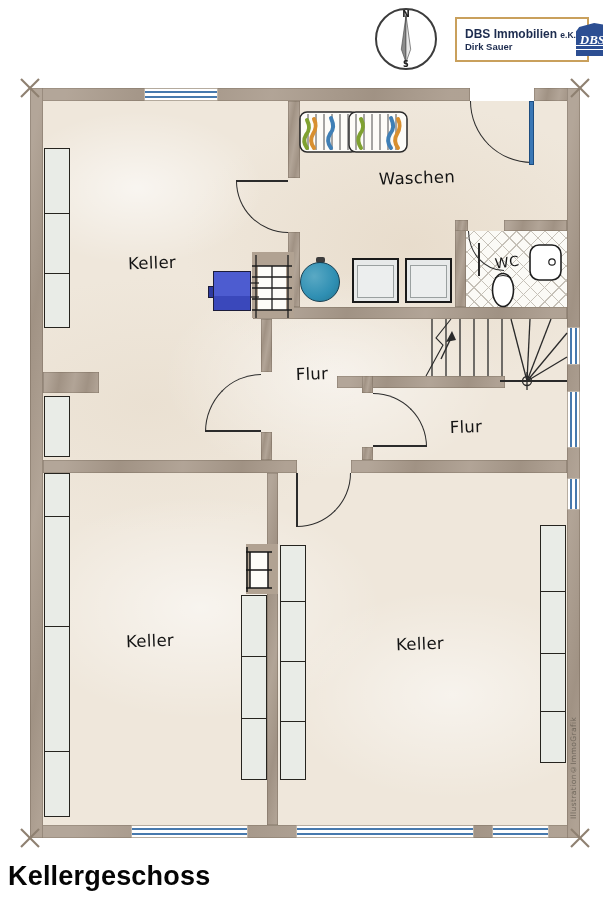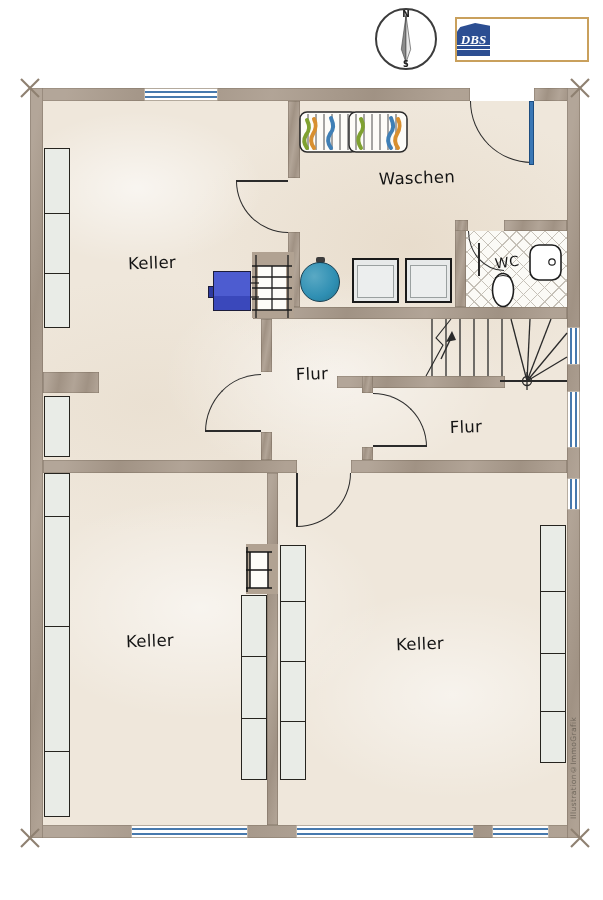--- a/index.html
+++ b/index.html
@@ -82,20 +82,25 @@
     <svg viewBox="0 0 62 62" width="58" height="58" style="position:absolute;left:0;top:0;">
       <line x1="31" y1="2" x2="31" y2="60" stroke="#4a4a4a" stroke-width="0.8"></line>
       <polygon points="31,6 26,42 31,56" fill="#8b8b8b" stroke="#4a4a4a" stroke-width="0.7"></polygon>
       <polygon points="31,6 36,42 31,56" fill="#e7e7e7" stroke="#4a4a4a" stroke-width="0.7"></polygon>
     </svg>
     <span class="n">N</span>
     <span class="sLbl">S</span>
   </div>
 
   <div class="logo-box">
+    <div class="logo-text">
+      <div class="l1"><span>DBS Immobilien</span>
+        <span class="suf">e.K.</span></div>
+      <div class="l2">Dirk Sauer</div>
+    </div>
     <div class="monogram">DBS</div>
   </div>
 
   <div class="floor"></div>
   <div class="tiles"></div>
 
   <div class="w" style="left:30px;top:88px;width:440px;height:13px"></div>
   <div class="w" style="left:534px;top:88px;width:46px;height:13px"></div>
   <div class="w" style="left:30px;top:825px;width:550px;height:13px"></div>
   <div class="w" style="left:30px;top:88px;width:13px;height:750px"></div>
@@ -274,14 +279,15 @@
   <span class="room-label" style="left:152px;top:263px">Keller</span>
   <span class="room-label" style="left:417px;top:178px">Waschen</span>
   <span class="room-label small" style="left:507px;top:262px">WC</span>
   <span class="room-label" style="left:312px;top:374px">Flur</span>
   <span class="room-label" style="left:466px;top:427px">Flur</span>
   <span class="room-label" style="left:150px;top:641px">Keller</span>
   <span class="room-label" style="left:420px;top:644px">Keller</span>
 
   <span class="watermark">Illustration©ImmoGrafik</span>
 
+  <div class="title">Kellergeschoss</div>
 
 </div>
 
 </body></html>

